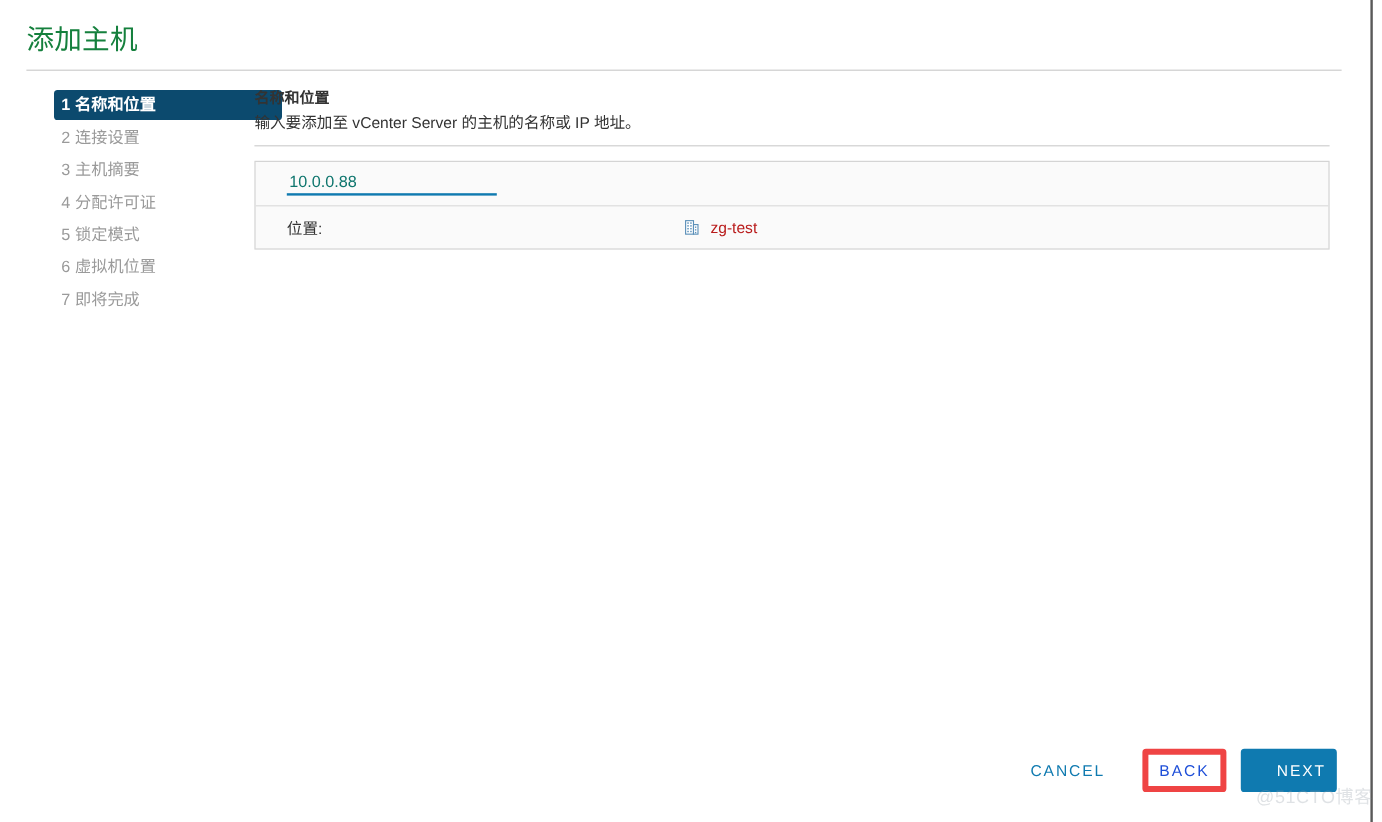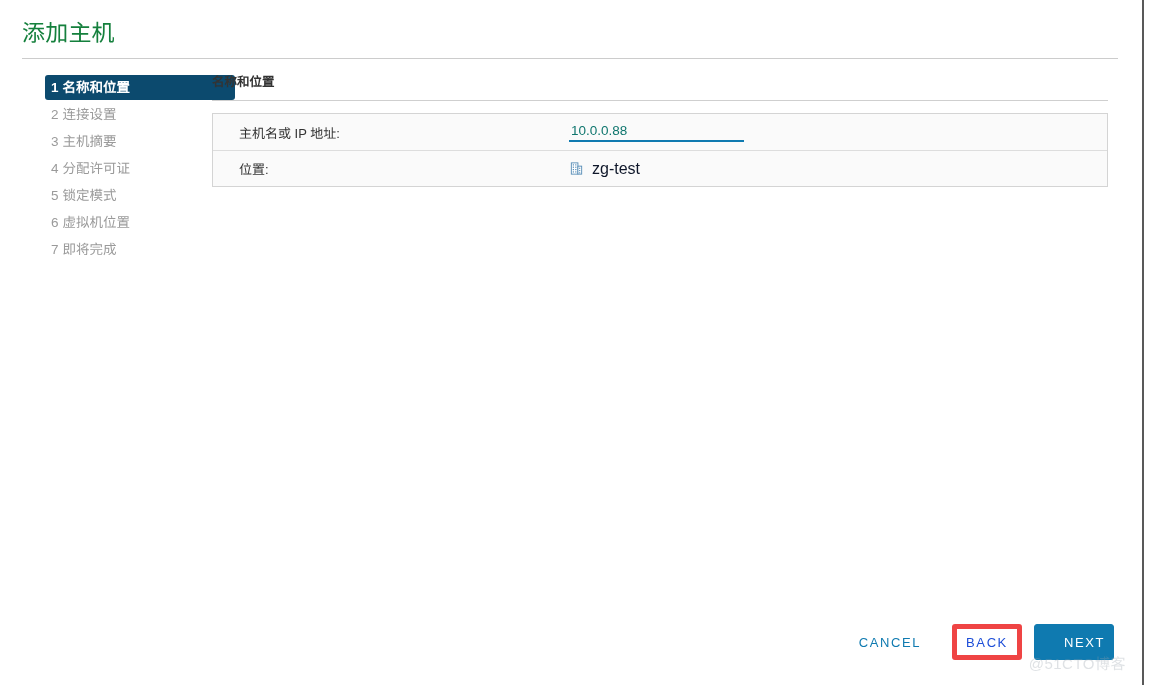--- a/index.html
+++ b/index.html
@@ -154,22 +154,22 @@
   .dc-icon {
     display: inline-flex;
     width: 15px;
     height: 15px;
     margin-right: 8px;
     flex: 0 0 15px;
     align-items: center;
     justify-content: center;
   }
   .loc-name {
-    font-size: 16px;
-    color: #0f172a;
+    font-size: 13px;
+    color: #b91c1c;
   }
 
   
   .footer {
     height: 86px;
     display: flex;
     align-items: center;
     justify-content: flex-end;
     padding-right: 28px;
     gap: 0;
@@ -204,21 +204,21 @@
     background: #0f7ab0;
     border: 1px solid #0f7ab0;
     color: #ffffff;
     width: 80px;
     padding-left: 27px;
   }
 
   
   .watermark {
     position: absolute;
-    right: 26px;
+    right: 8px;
     bottom: 12px;
     font-size: 15px;
     color: rgba(150,160,170,0.30);
     letter-spacing: 0.5px;
     font-family: "Liberation Sans", "DejaVu Sans", sans-serif;
     pointer-events: none;
     user-select: none;
   }
 </style>
 </head>
@@ -252,26 +252,26 @@
       <div class="step">
         <span class="step-num">6</span><span>虚拟机位置</span>
       </div>
       <div class="step">
         <span class="step-num">7</span><span>即将完成</span>
       </div>
     </nav>
 
     <section class="content">
       <div class="section-head">名称和位置</div>
+      <div class="section-desc">输入要添加至 vCenter Server 的主机的名称或 IP 地址。</div>
       <div class="content-rule"></div>
 
       <div class="form-panel">
 
         <div class="form-row">
-          <div class="form-label">主机名或 IP 地址:</div>
           <div class="form-value">
             <input class="text-input" type="text" value="10.0.0.88" style="">
           </div>
         </div>
 
         <div class="form-row">
           <div class="form-label">位置:</div>
           <div class="form-value">
             <span class="dc-icon">
               <svg width="15" height="15" viewBox="0 0 16 16" aria-hidden="true">

